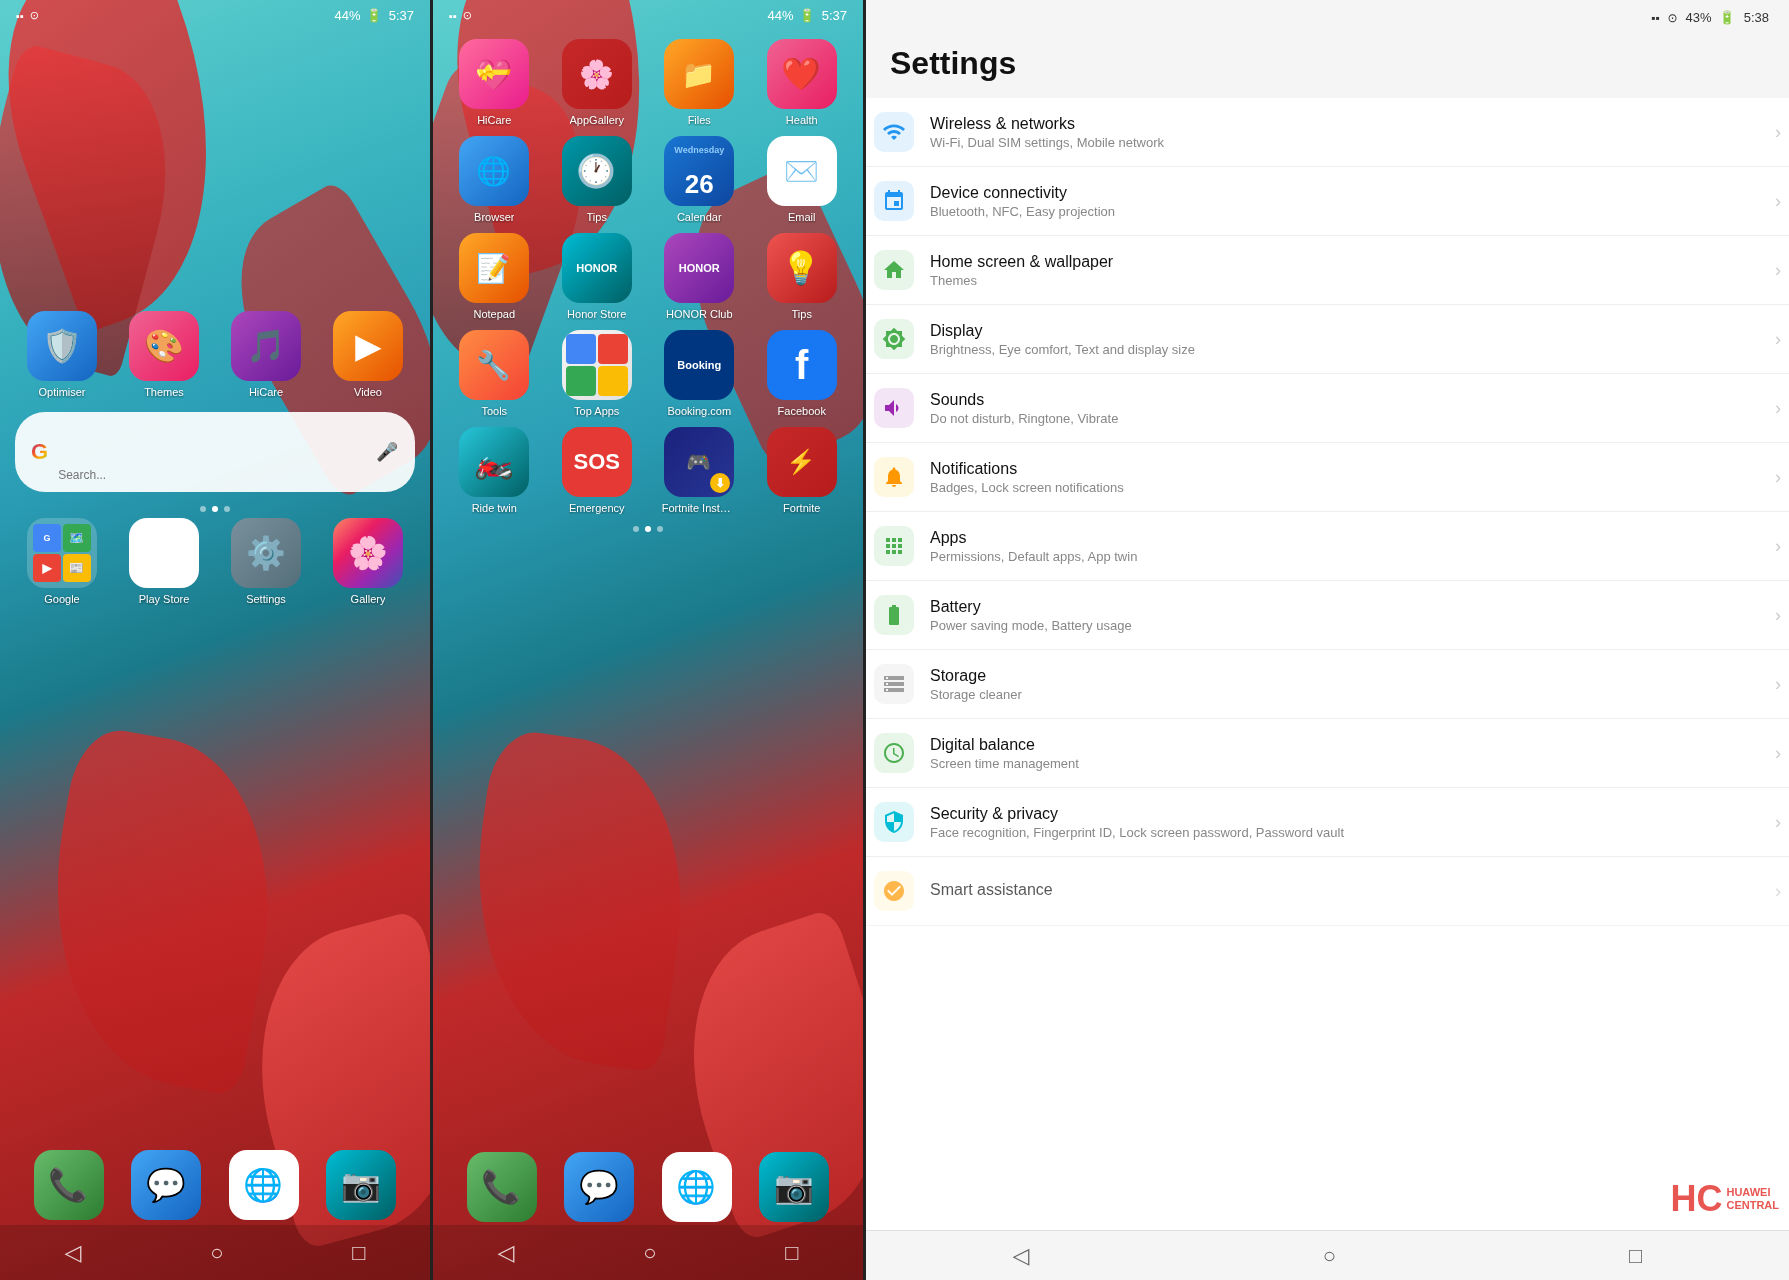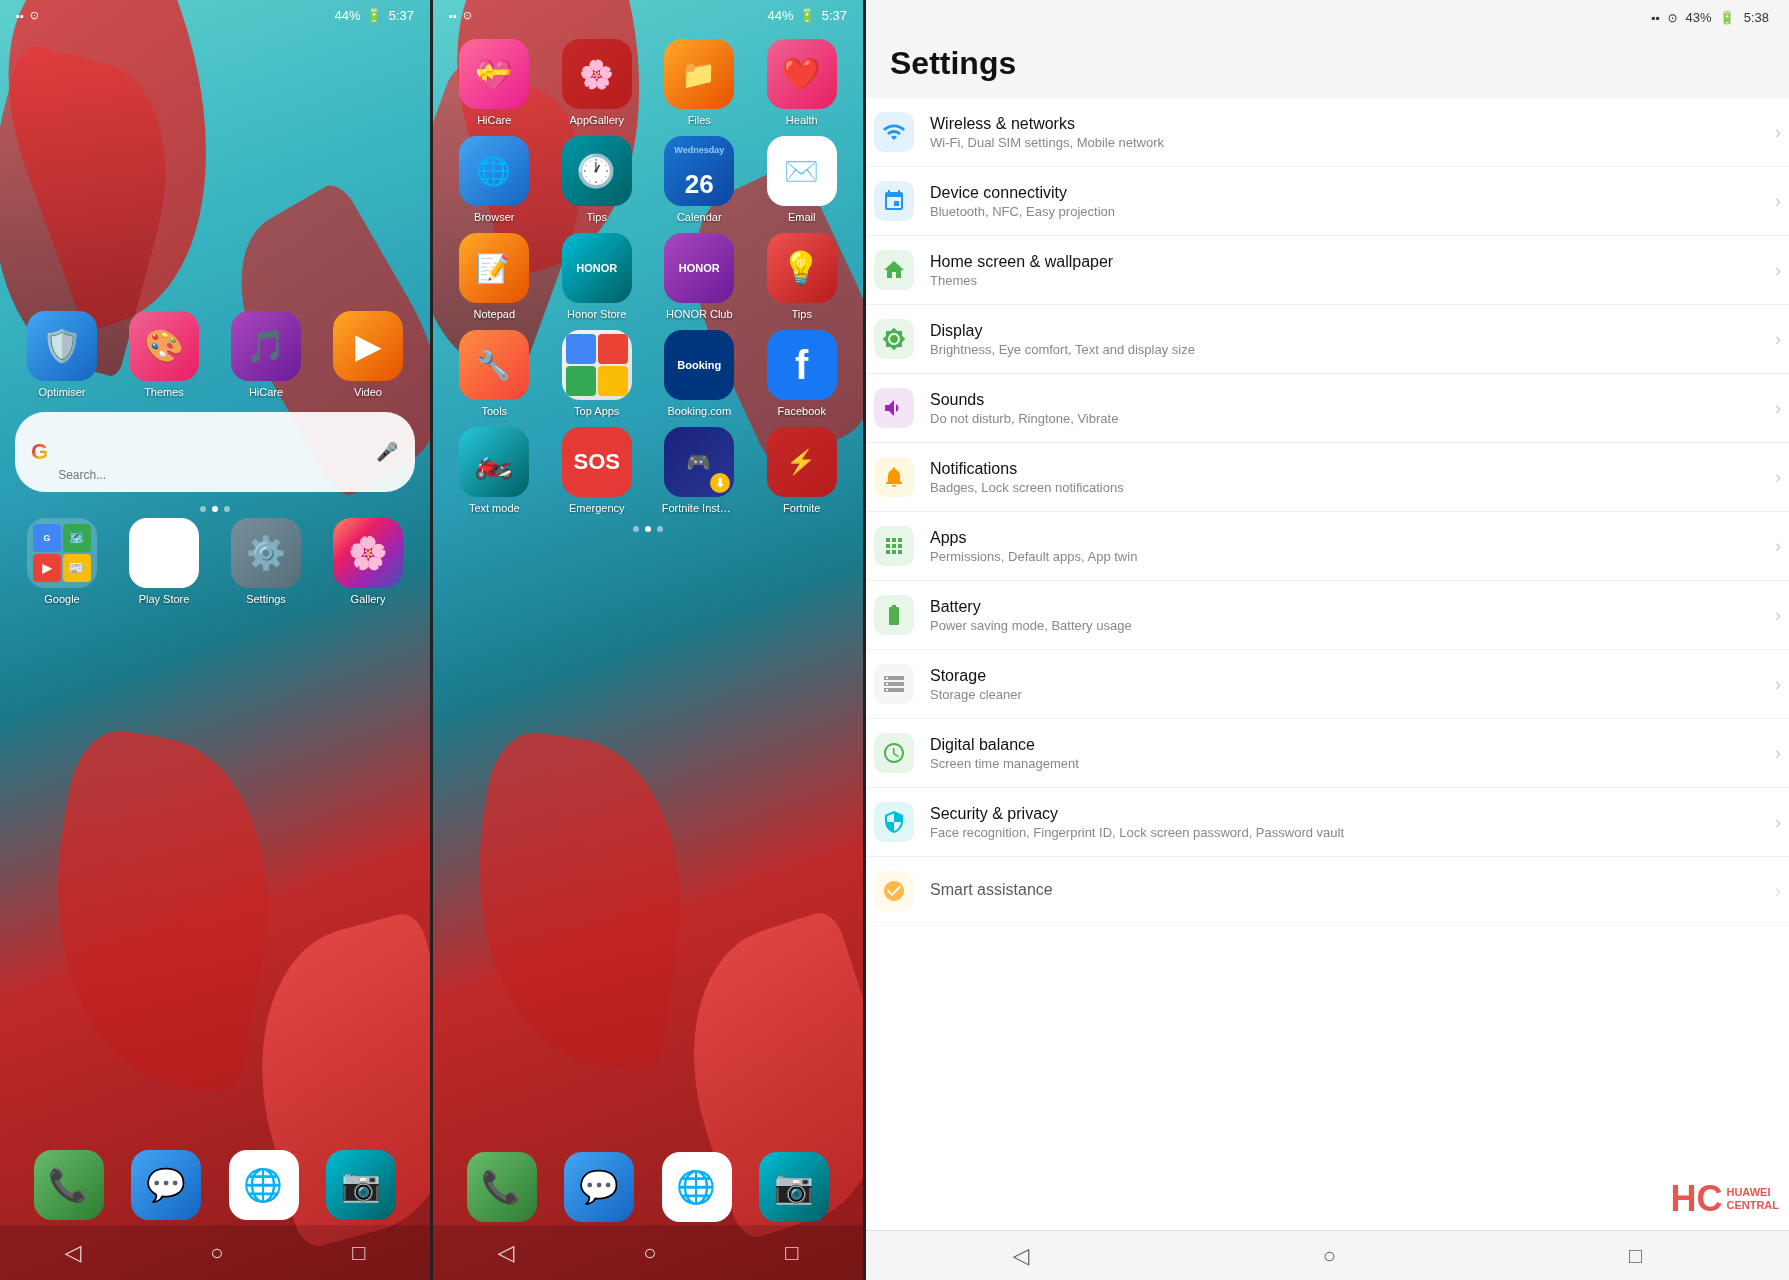--- a/index.html
+++ b/index.html
@@ -541,21 +541,21 @@
     </div>
     <div class="app-item">
       <div class="app-icon bg-facebook" style="background:#1877f2;">
         <span style="font-size:40px;color:white;font-weight:900;">f</span>
       </div>
       <span class="app-label">Facebook</span>
     </div>
 
     <div class="app-item">
       <div class="app-icon" style="background:linear-gradient(135deg,#26c6da,#006064);">🏍️</div>
-      <span class="app-label">Text mode</span>
+      <span class="app-label">Ride twin</span>
     </div>
     <div class="app-item">
       <div class="app-icon bg-sos">
         <span style="font-size:22px;color:white;font-weight:900;">SOS</span>
       </div>
       <span class="app-label">Emergency</span>
     </div>
     <div class="app-item">
       <div class="app-icon" style="background:linear-gradient(135deg,#1a237e,#283593);position:relative;">
         <span style="font-size:20px;">🎮</span>

